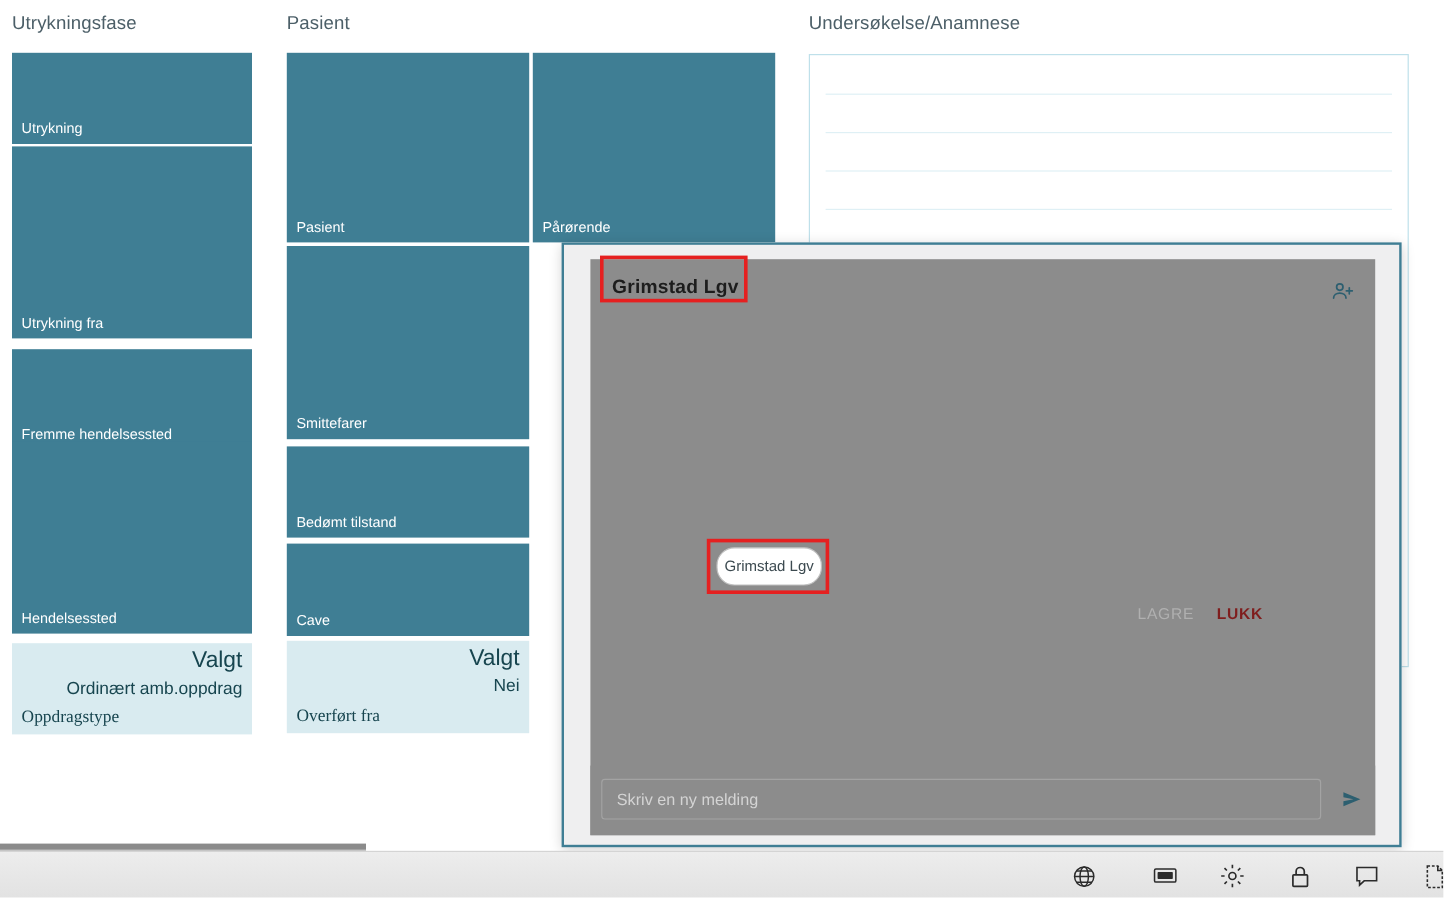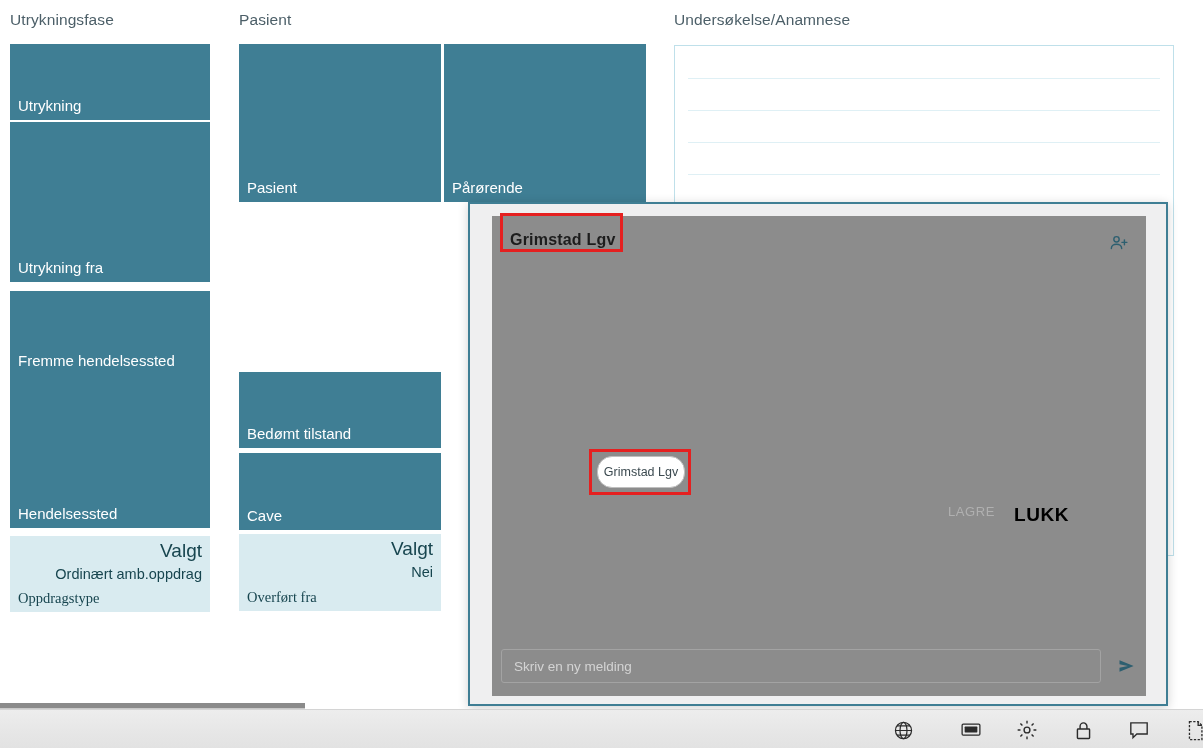--- a/index.html
+++ b/index.html
@@ -16,21 +16,21 @@
     position:absolute;font-size:15.5px;color:#4c5f68;letter-spacing:.1px;
     white-space:nowrap;
   }
 
   
   .tile{
     position:absolute;background:#3f7e94;color:#ffffff;
     box-sizing:border-box;
   }
   .tile .tl{
-    position:absolute;left:8px;bottom:6px;font-size:15px;color:#fff;
+    position:absolute;left:8px;bottom:6px;font-size:12px;color:#fff;
     white-space:nowrap;
   }
   .tile-sel{
     position:absolute;background:#d9ebf0;box-sizing:border-box;
   }
   .tile-sel .sel-title{
     position:absolute;right:8px;top:4px;font-size:19px;color:#17454f;
   }
   .tile-sel .sel-value{
     position:absolute;right:8px;top:30px;font-size:14.5px;color:#17454f;
@@ -138,21 +138,21 @@
   }
   #highlight-chip{
     position:absolute;left:589px;top:449px;width:102px;height:46px;
     border:3px solid #e52020;box-sizing:border-box;pointer-events:none;
   }
   #dlg-save{
     position:absolute;left:948px;top:504px;font-size:13px;color:#b0b0b0;
     letter-spacing:.6px;
   }
   #dlg-close{
-    position:absolute;left:1014px;top:504px;font-size:19px;color:#000000;
+    position:absolute;left:1014px;top:504px;font-size:13px;color:#7f1d1d;
     letter-spacing:.6px;font-weight:bold;
   }
 </style>
 </head>
 <body>
 
 <div class="app">
 
   <div class="col-head" style="left:10px;top:11px;">Utrykningsfase</div>
 
@@ -174,20 +174,23 @@
     <span class="sel-label">Oppdragstype</span>
   </div>
 
   <div class="col-head" style="left:239px;top:11px;">Pasient</div>
 
   <div class="tile" style="left:239px;top:44px;width:202px;height:158px;">
     <span class="tl">Pasient</span>
   </div>
   <div class="tile" style="left:444px;top:44px;width:202px;height:158px;">
     <span class="tl">Pårørende</span>
+  </div>
+  <div class="tile" style="left:239px;top:205px;width:202px;height:161px;">
+    <span class="tl">Smittefarer</span>
   </div>
   <div class="tile" style="left:239px;top:372px;width:202px;height:76px;">
     <span class="tl">Bedømt tilstand</span>
   </div>
   <div class="tile" style="left:239px;top:453px;width:202px;height:77px;padding-left:40px;">
     <span class="tl">Cave</span>
   </div>
   <div class="tile-sel" style="left:239px;top:534px;width:202px;height:77px;">
     <span class="sel-title">Valgt</span>
     <span class="sel-value">Nei</span>

